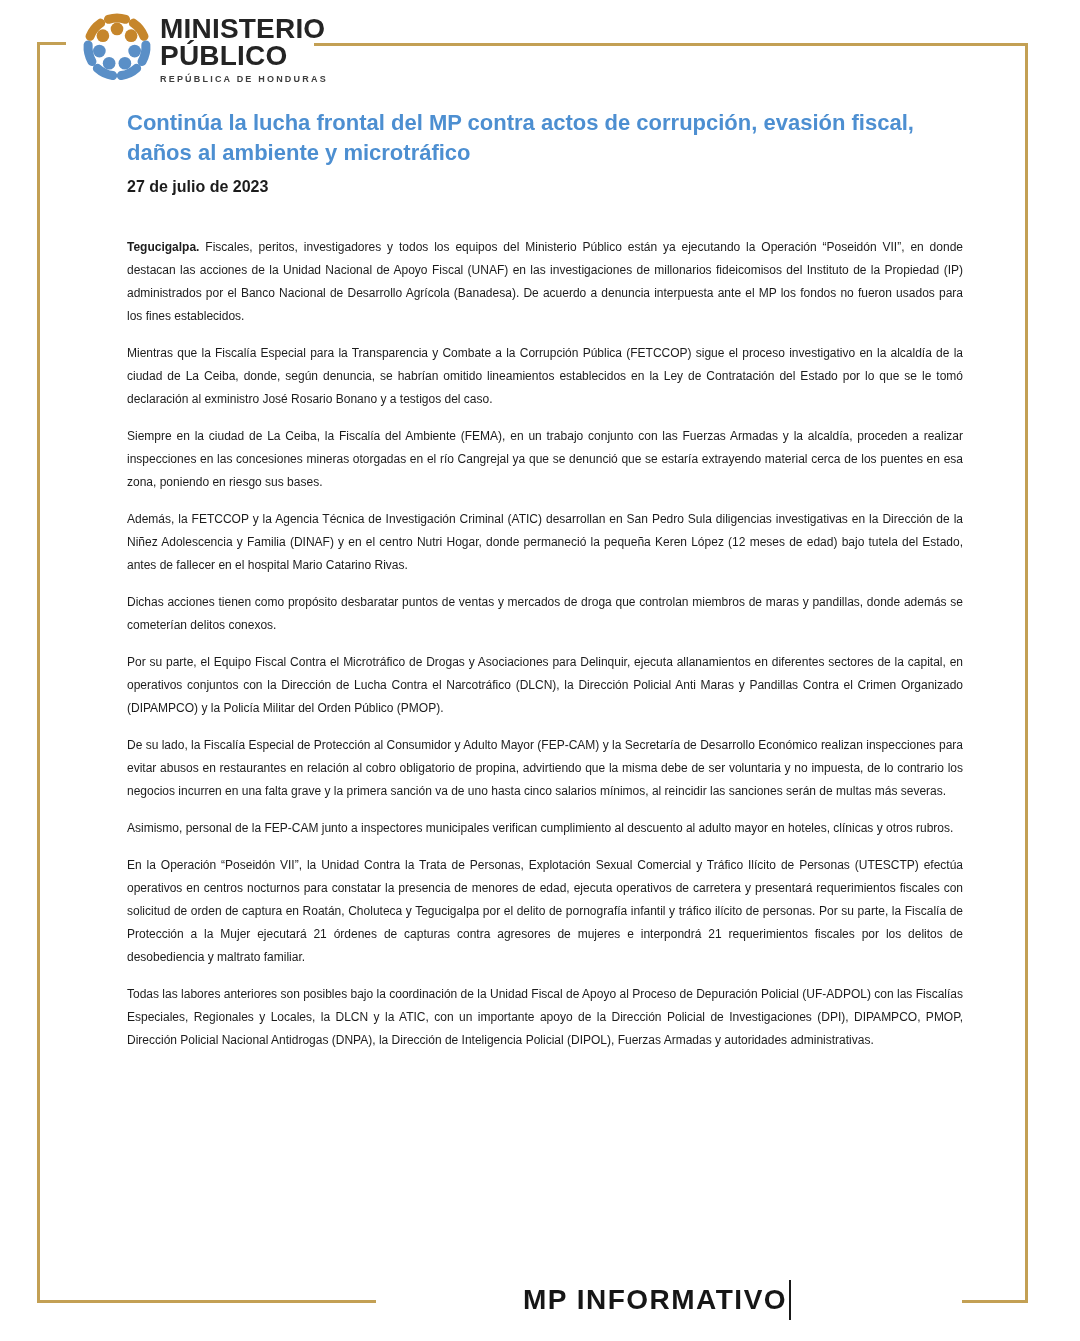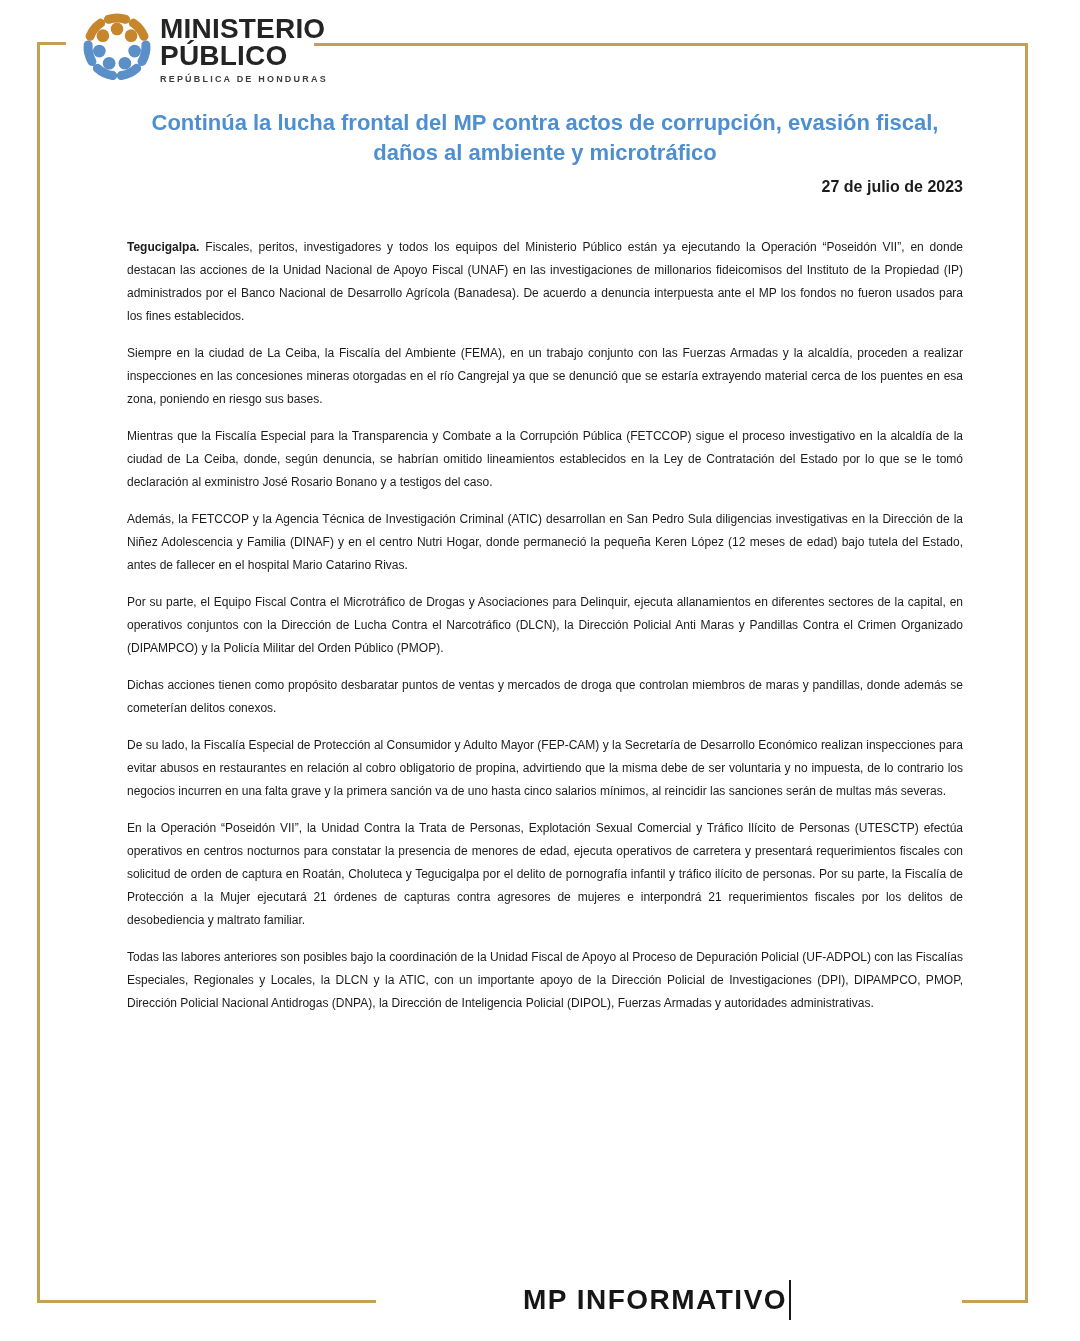--- a/index.html
+++ b/index.html
@@ -30,22 +30,22 @@
   .emblem svg{width:100%;height:100%;}
   .o-head{fill:var(--logo_orange,#C6862B);}
   .b-head{fill:var(--logo_blue,#5A8FC7);}
   .o-arc{stroke:var(--logo_orange,#C6862B);fill:none;stroke-width:10;stroke-linecap:round;}
   .b-arc{stroke:var(--logo_blue,#5A8FC7);fill:none;stroke-width:10;stroke-linecap:round;}
   .wordmark{position:absolute;left:160px;top:15px;}
   .org-line{font-size:28px;font-weight:700;line-height:27px;color:#242424;letter-spacing:0.2px;}
   .org-sub{font-size:9px;font-weight:700;letter-spacing:2.2px;color:#3d3d3d;margin-top:5px;white-space:nowrap;text-align:center;}
   
   .main{position:absolute;left:127px;top:108px;width:836px;}
-  .title{margin:0;font-size:22px;line-height:30px;font-weight:700;text-align:center;color:var(--title_blue,#4D8FD1);}
-  .date{margin-top:10px;font-size:16px;font-weight:700;text-align:right;color:var(--text,#1C1C1C);}
+  .title{margin:0;font-size:22px;line-height:30px;font-weight:700;text-align:left;color:var(--title_blue,#4D8FD1);}
+  .date{margin-top:10px;font-size:16px;font-weight:700;text-align:left;color:var(--text,#1C1C1C);}
   .body-text{margin-top:40px;}
   .body-text p{
     margin:0 0 14px 0;
     font-size:12px;line-height:23px;
     text-align:justify;
     color:var(--text,#1C1C1C);
   }
   
   .footer{
     position:absolute;left:377px;top:1276px;width:560px;height:48px;
@@ -90,26 +90,27 @@
     <div class="org-line">MINISTERIO</div>
     <div class="org-line">PÚBLICO</div>
     <div class="org-sub">REPÚBLICA DE HONDURAS</div>
   </div>
 
   <div class="main">
     <h1 class="title">Continúa la lucha frontal del MP contra actos de corrupción, evasión fiscal, daños al ambiente y microtráfico</h1>
     <div class="date">27 de julio de 2023</div>
     <div class="body-text">
       <p><strong>Tegucigalpa.</strong> <span>Fiscales, peritos, investigadores y todos los equipos del Ministerio Público están ya ejecutando la Operación “Poseidón VII”, en donde destacan las acciones de la Unidad Nacional de Apoyo Fiscal (UNAF) en las investigaciones de millonarios fideicomisos del Instituto de la Propiedad (IP) administrados por el Banco Nacional de Desarrollo Agrícola (Banadesa). De acuerdo a denuncia interpuesta ante el MP los fondos no fueron usados para los fines establecidos.</span></p>
+      <p>Mientras que la Fiscalía Especial para la Transparencia y Combate a la Corrupción Pública (FETCCOP) sigue el proceso investigativo en la alcaldía de la ciudad de La Ceiba, donde, según denuncia, se habrían omitido lineamientos establecidos en la Ley de Contratación del Estado por lo que se le tomó declaración al exministro José Rosario Bonano y a testigos del caso.</p>
       <p>Siempre en la ciudad de La Ceiba, la Fiscalía del Ambiente (FEMA), en un trabajo conjunto con las Fuerzas Armadas y la alcaldía, proceden a realizar inspecciones en las concesiones mineras otorgadas en el río Cangrejal ya que se denunció que se estaría extrayendo material cerca de los puentes en esa zona, poniendo en riesgo sus bases.</p>
-      <p>Mientras que la Fiscalía Especial para la Transparencia y Combate a la Corrupción Pública (FETCCOP) sigue el proceso investigativo en la alcaldía de la ciudad de La Ceiba, donde, según denuncia, se habrían omitido lineamientos establecidos en la Ley de Contratación del Estado por lo que se le tomó declaración al exministro José Rosario Bonano y a testigos del caso.</p>
       <p>Además, la FETCCOP y la Agencia Técnica de Investigación Criminal (ATIC) desarrollan en San Pedro Sula diligencias investigativas en la Dirección de la Niñez Adolescencia y Familia (DINAF) y en el centro Nutri Hogar, donde permaneció la pequeña Keren López (12 meses de edad) bajo tutela del Estado, antes de fallecer en el hospital Mario Catarino Rivas.</p>
+      <p>Dichas acciones tienen como propósito desbaratar puntos de ventas y mercados de droga que controlan miembros de maras y pandillas, donde además se cometerían delitos conexos.</p>
       <p>Por su parte, el Equipo Fiscal Contra el Microtráfico de Drogas y Asociaciones para Delinquir, ejecuta allanamientos en diferentes sectores de la capital, en operativos conjuntos con la Dirección de Lucha Contra el Narcotráfico (DLCN), la Dirección Policial Anti Maras y Pandillas Contra el Crimen Organizado (DIPAMPCO) y la Policía Militar del Orden Público (PMOP).</p>
-      <p>Dichas acciones tienen como propósito desbaratar puntos de ventas y mercados de droga que controlan miembros de maras y pandillas, donde además se cometerían delitos conexos.</p>
       <p>De su lado, la Fiscalía Especial de Protección al Consumidor y Adulto Mayor (FEP-CAM) y la Secretaría de Desarrollo Económico realizan inspecciones para evitar abusos en restaurantes en relación al cobro obligatorio de propina, advirtiendo que la misma debe de ser voluntaria y no impuesta, de lo contrario los negocios incurren en una falta grave y la primera sanción va de uno hasta cinco salarios mínimos, al reincidir las sanciones serán de multas más severas.</p>
+      <p>Asimismo, personal de la FEP-CAM junto a inspectores municipales verifican cumplimiento al descuento al adulto mayor en hoteles, clínicas y otros rubros.</p>
       <p>En la Operación “Poseidón VII”, la Unidad Contra la Trata de Personas, Explotación Sexual Comercial y Tráfico Ilícito de Personas (UTESCTP) efectúa operativos en centros nocturnos para constatar la presencia de menores de edad, ejecuta operativos de carretera y presentará requerimientos fiscales con solicitud de orden de captura en Roatán, Choluteca y Tegucigalpa por el delito de pornografía infantil y tráfico ilícito de personas. Por su parte, la Fiscalía de Protección a la Mujer ejecutará 21 órdenes de capturas contra agresores de mujeres e interpondrá 21 requerimientos fiscales por los delitos de desobediencia y maltrato familiar.</p>
       <p>Todas las labores anteriores son posibles bajo la coordinación de la Unidad Fiscal de Apoyo al Proceso de Depuración Policial (UF-ADPOL) con las Fiscalías Especiales, Regionales y Locales, la DLCN y la ATIC, con un importante apoyo de la Dirección Policial de Investigaciones (DPI), DIPAMPCO, PMOP, Dirección Policial Nacional Antidrogas (DNPA), la Dirección de Inteligencia Policial (DIPOL), Fuerzas Armadas y autoridades administrativas.</p>
     </div>
   </div>
 
   <div class="footer">
     <span>MP INFORMATIVO</span>
     <span class="fsep"></span>
   </div>
 

